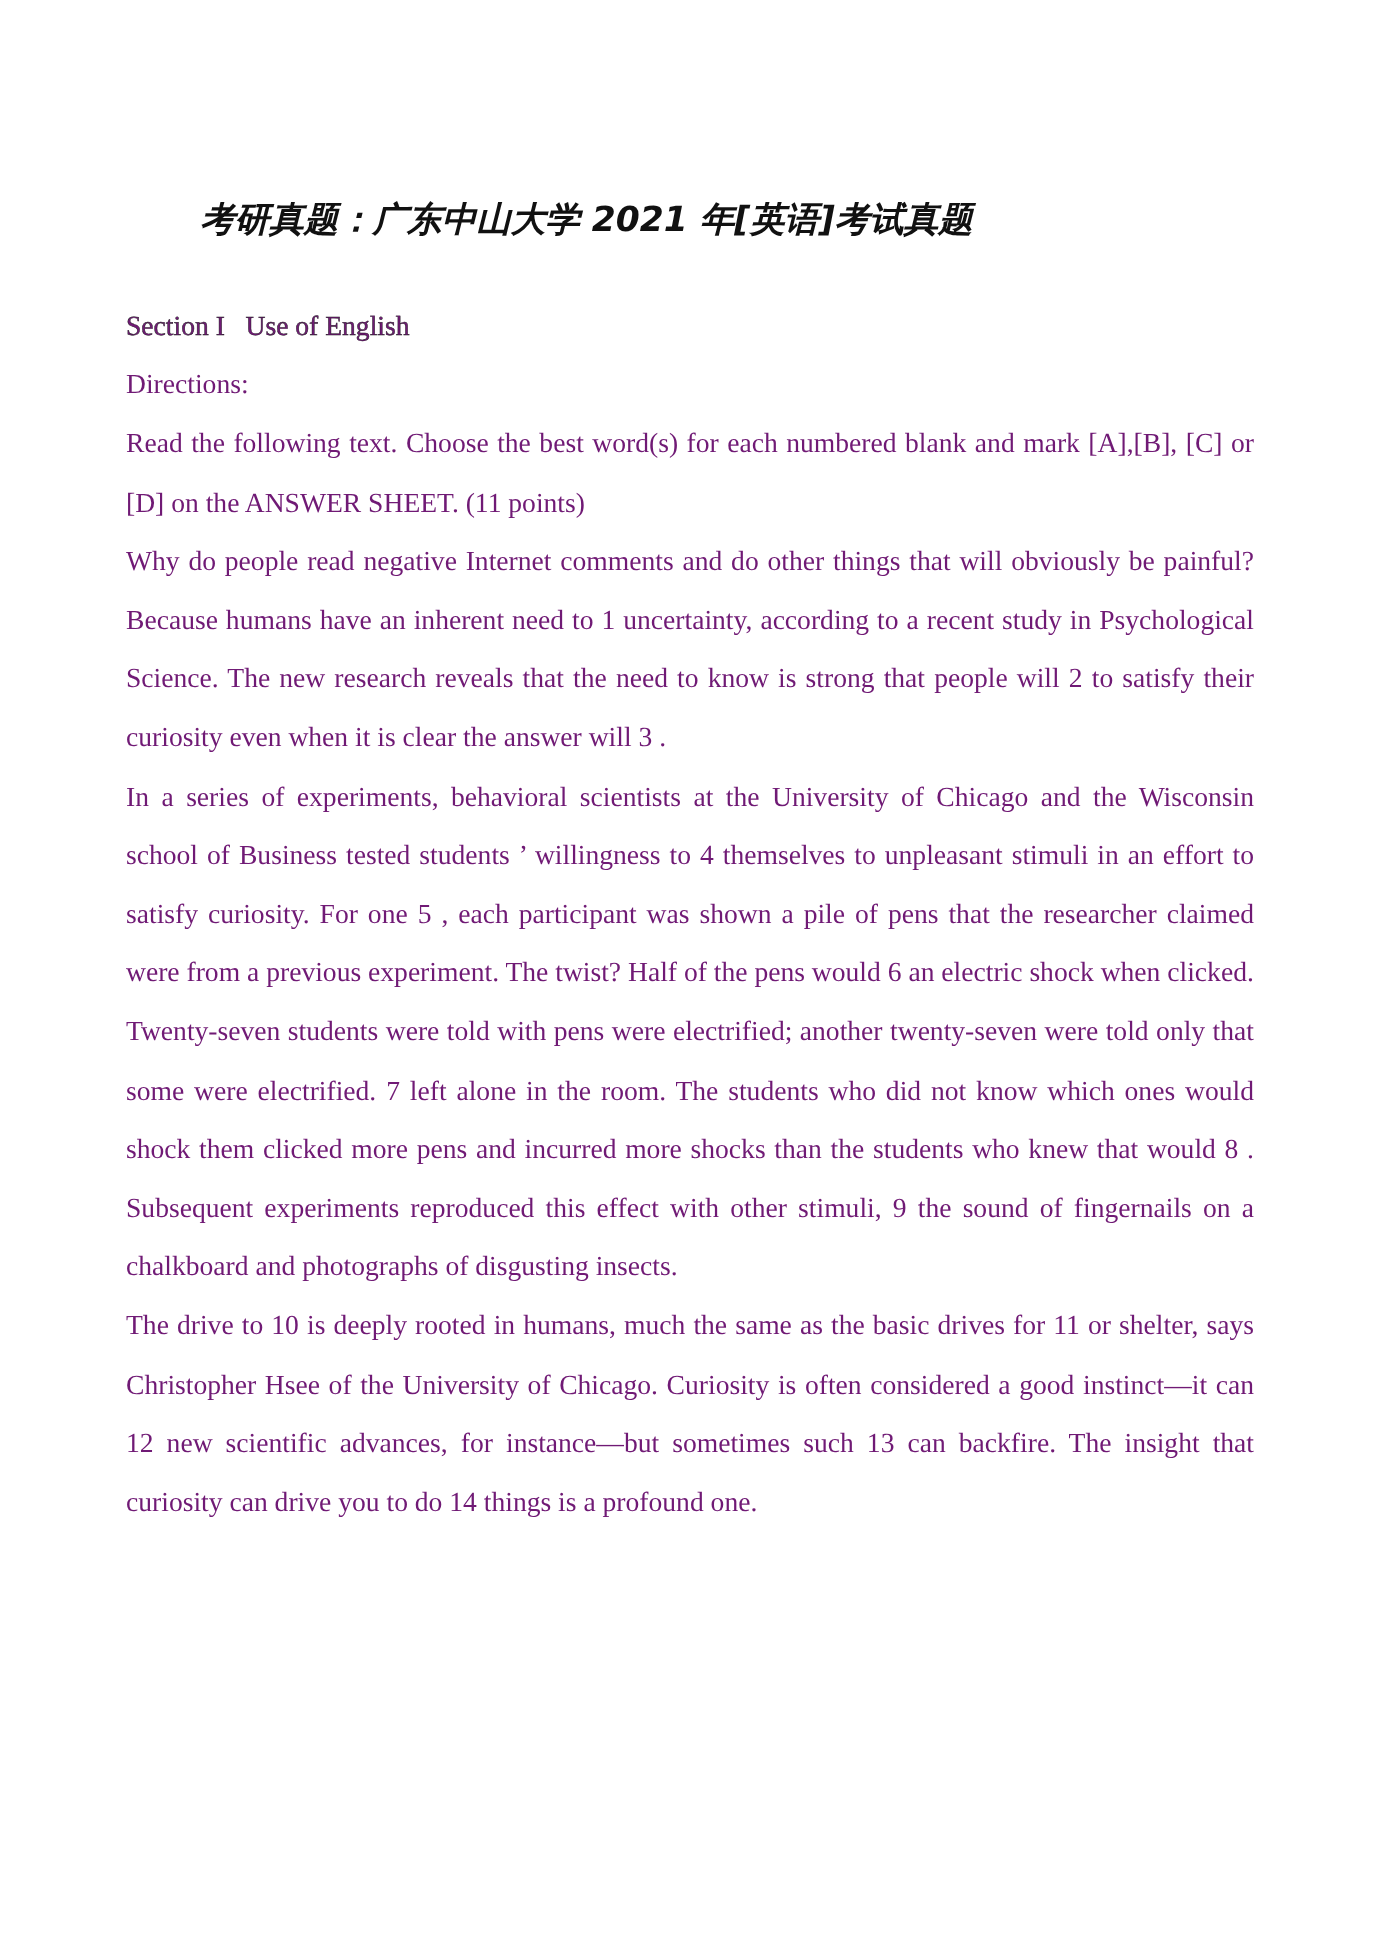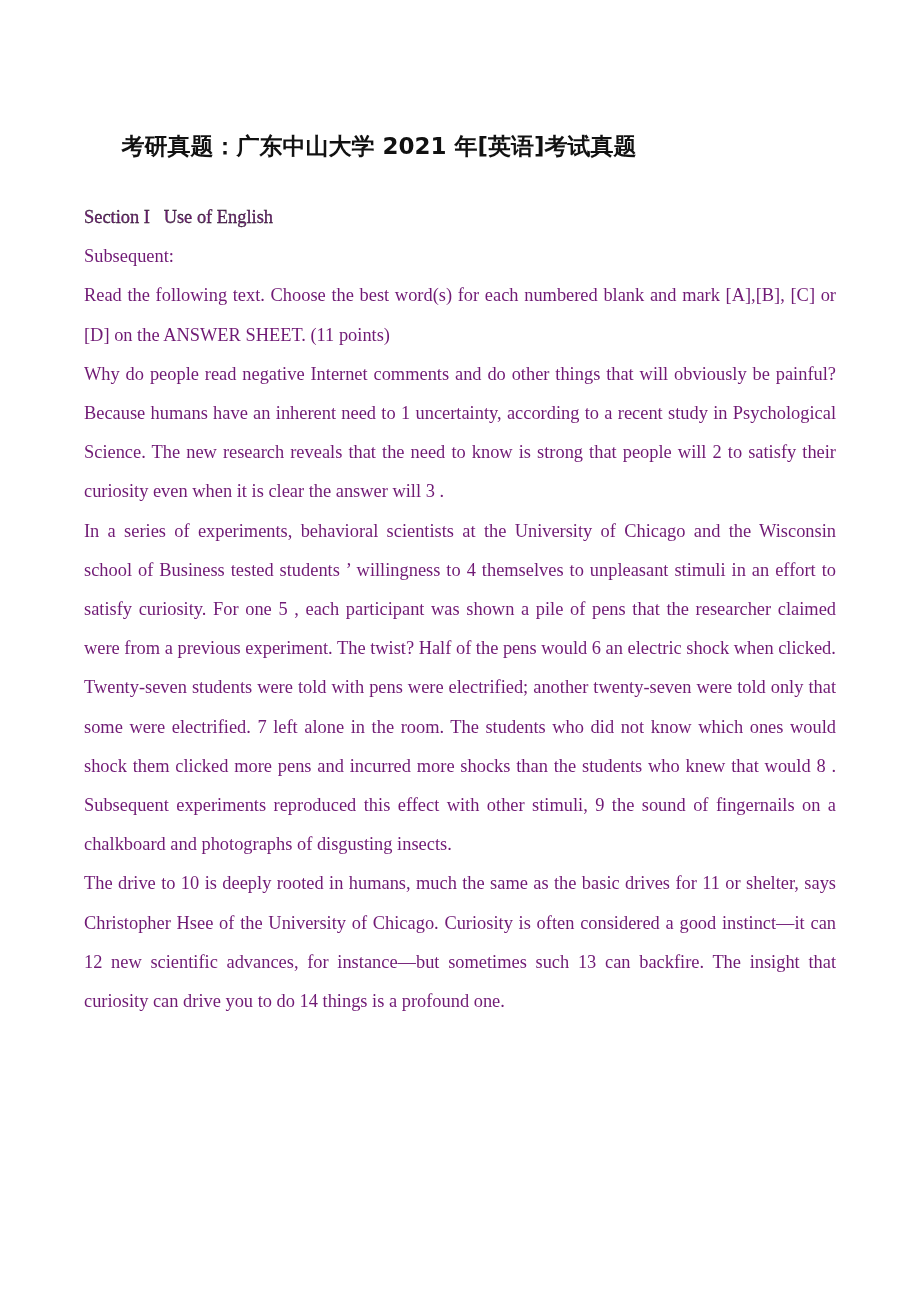--- a/index.html
+++ b/index.html
@@ -10,28 +10,29 @@
   body {
     width: 920px;
     height: 1303px;
     position: relative;
     overflow: hidden;
     color: #111111;
     font-family: "DejaVu Sans", "Liberation Sans", sans-serif;
   }
   .page-title {
     position: absolute;
-    left: 0;
+    left: 12px;
     width: 758px;
     top: 116px;
     text-align: center;
     font-size: 23px;
     font-weight: bold;
     letter-spacing: 0px;
     color: #111;
+    font-style: italic;
   }
   .content {
     position: absolute;
     left: 84px;
     top: 198px;
     width: 752px;
     font-family: Liberation Serif, serif;
     font-size: 18.4px;
     line-height: 39.2px;
     color: #701a75;
@@ -49,19 +50,19 @@
   }
   .directions-label { margin: 0; }
 </style>
 </head>
 <body>
 
 <h1 class="page-title">考研真题：广东中山大学 2021 年[英语]考试真题</h1>
 
 <div class="content">
   <p class="section-heading" style="white-space:pre;">Section I   Use of English</p>
-  <p class="directions-label">Subsequent:</p>
+  <p class="directions-label">Directions:</p>
   <p class="line-block">Read the following text. Choose the best word(s) for each numbered blank and mark [A],[B], [C] or [D] on the ANSWER SHEET. (11 points)</p>
   <p class="line-block">Why do people read negative Internet comments and do other things that will obviously be painful? Because humans have an inherent need to 1 uncertainty, according to a recent study in Psychological Science. The new research reveals that the need to know is strong that people will 2 to satisfy their curiosity even when it is clear the answer will 3 .</p>
   <p class="line-block">In a series of experiments, behavioral scientists at the University of Chicago and the Wisconsin school of Business tested students ’   willingness to 4 themselves to unpleasant stimuli in an effort to satisfy curiosity. For one 5 , each participant was shown a pile of pens that the researcher claimed were from a previous experiment. The twist? Half of the pens would 6 an electric shock when clicked.</p>
   <p class="line-block">Twenty-seven students were told with pens were electrified; another twenty-seven were told only that some were electrified. 7 left alone in the room. The students who did not know which ones would shock them clicked more pens and incurred more shocks than the students who knew that would 8 . Subsequent experiments reproduced this effect with other stimuli, 9 the sound of fingernails on a chalkboard and photographs of disgusting insects.</p>
   <p class="line-block">The drive to 10 is deeply rooted in humans, much the same as the basic drives for 11 or shelter, says Christopher Hsee of the University of Chicago. Curiosity is often considered a good instinct—it can 12 new scientific advances, for instance—but sometimes such 13 can backfire. The insight that curiosity can drive you to do 14 things is a profound one.</p>
 </div>
 
 </body></html>

